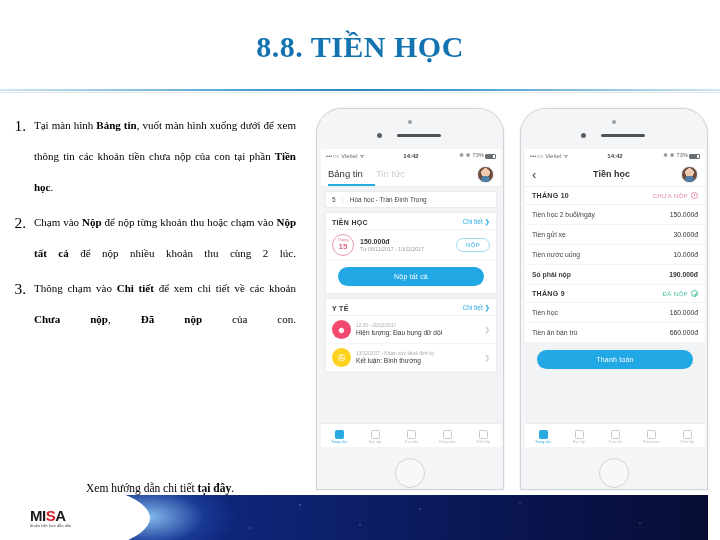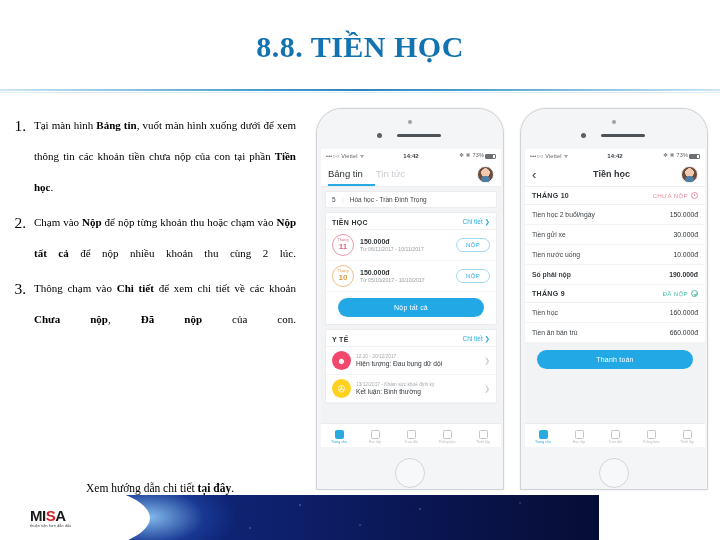--- a/index.html
+++ b/index.html
@@ -390,21 +390,21 @@
   .home-btn {
     width: 30px; height: 30px; border-radius: 50%;
     border: 1px solid #d3d6d9;
     background: #f7f8f9;
     margin-top: 9px;
   }
 
   
   .footer {
     position: absolute;
-    left: 0; bottom: 0; width: 599px; height: 45px;
+    left: 0; bottom: 0; width: 708px; height: 45px;
     background:
       radial-gradient(ellipse 120px 60px at 150px 22px, rgba(150,210,255,.85) 0%, rgba(40,90,190,.35) 45%, rgba(0,0,0,0) 72%),
       linear-gradient(90deg, #0b1a5e 0%, #112a86 18%, #0e2270 42%, #0a1652 70%, #060d35 100%);
     overflow: hidden;
   }
   .footer-white {
     position: absolute;
     left: -60px; top: -16px;
     width: 210px; height: 78px;
     background: #ffffff;
@@ -509,36 +509,25 @@
 
     <div class="card">
       <div class="sec-head">
         <div class="sec-title">TIỀN HỌC</div>
         <div class="sec-link">Chi tiết  ❯</div>
       </div>
       <div id="fee-rows-host">
           <div class="fee-row">
             <div class="month-circle ">
               <span class="mm">Tháng</span>
-              <span class="nn">11</span>
+              <span class="nn">15</span>
             </div>
             <div class="fee-mid">
               <div class="fee-amt">150.000đ</div>
               <div class="fee-range">Từ 06/11/2017 - 10/11/2017</div>
-            </div>
-            <div class="pay-btn">NỘP</div>
-          </div>
-          <div class="fee-row">
-            <div class="month-circle amber">
-              <span class="mm">Tháng</span>
-              <span class="nn">10</span>
-            </div>
-            <div class="fee-mid">
-              <div class="fee-amt">150.000đ</div>
-              <div class="fee-range">Từ 05/10/2017 - 10/10/2017</div>
             </div>
             <div class="pay-btn">NỘP</div>
           </div>
         </div>
       <div class="big-btn">Nộp tất cả</div>
     </div>
 
     <div class="card">
       <div class="sec-head">
         <div class="sec-title">Y TẾ</div>

